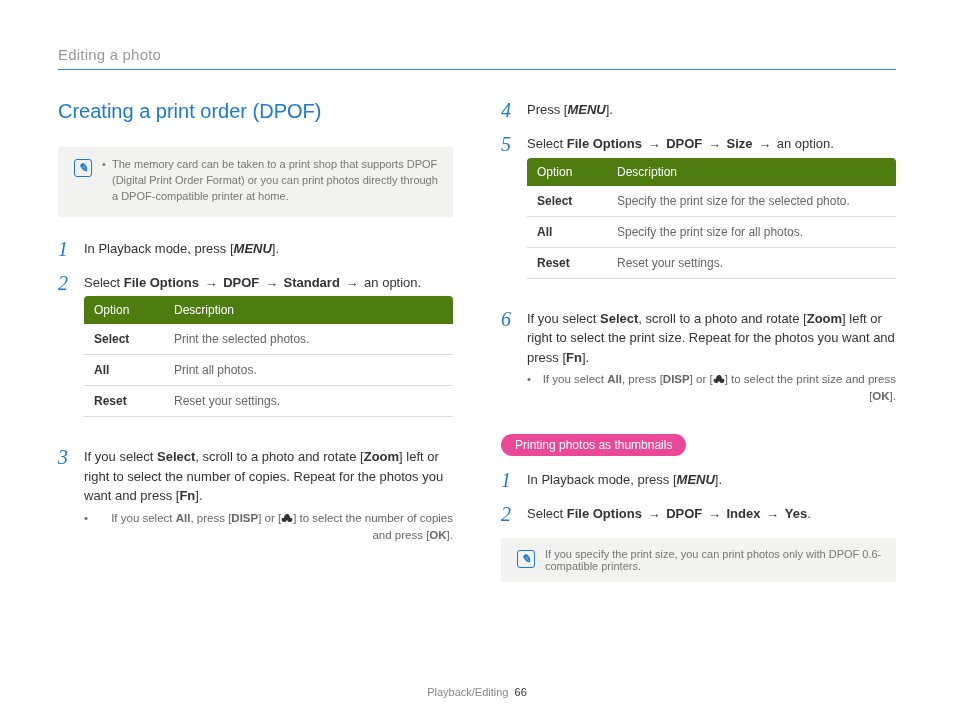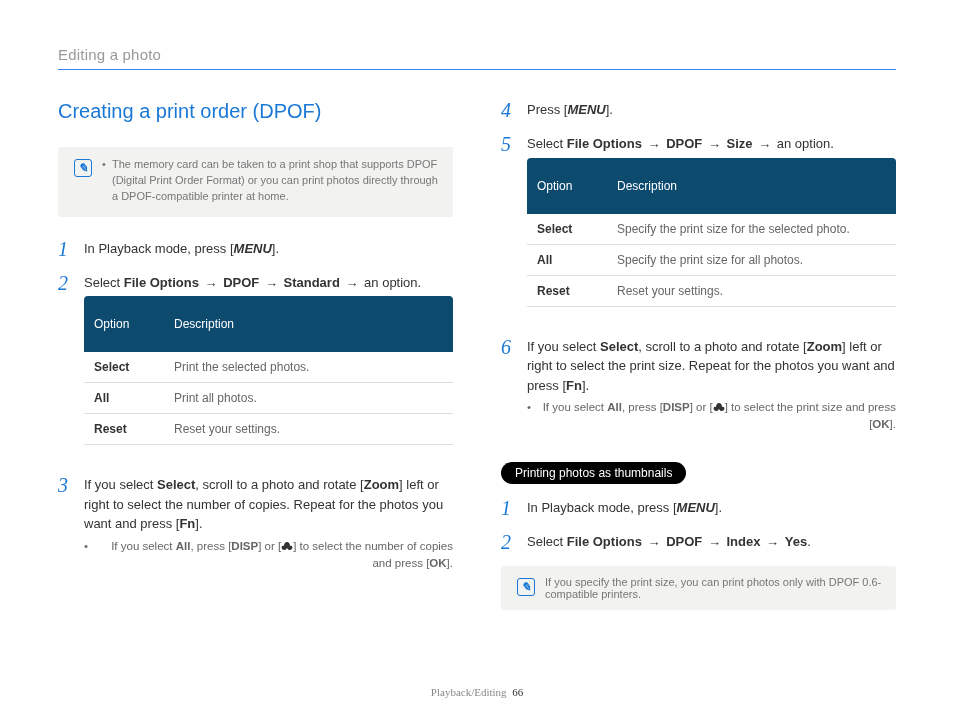--- a/index.html
+++ b/index.html
@@ -94,25 +94,25 @@
   }
   .arrow { padding: 0 2px; }
   .opt-table {
     width: 100%;
     border-collapse: collapse;
     font-size: 12px;
     margin-top: 4px;
     margin-bottom: 16px;
   }
   .opt-table th {
-    background: #0c4a6e;
+    background: #4d7c0f;
     color: #fff;
     text-align: left;
     font-weight: 400;
-    padding: 19px 10px;
+    padding: 5px 10px;
     font-size: 12px;
   }
   .opt-table th:first-child { width: 80px; border-top-left-radius: 4px; }
   .opt-table th:last-child { border-top-right-radius: 4px; }
   .opt-table td {
     padding: 6px 10px;
     border-bottom: 1px solid #ddd;
     color: #666;
   }
   .opt-table td:first-child { font-weight: bold; color: #333; }
@@ -128,35 +128,34 @@
     line-height: 1.5;
     text-align: right;
   }
   .sub-bullet li::before {
     content: "•";
     position: absolute;
     left: 0;
   }
   .pill {
     display: inline-block;
-    background: #000000;
+    background: #ec4899;
     color: #fff;
     font-size: 12px;
     padding: 4px 14px;
     border-radius: 12px;
     margin: 14px 0 14px 0;
   }
   .footer {
     position: absolute;
     bottom: 22px;
     left: 0; right: 0;
     text-align: center;
     font-size: 11px;
     color: #888;
-    font-family: Liberation Serif, serif;
   }
   .footer .pg { color: #333; }
   .mini-icon {
     display: inline-block;
     vertical-align: middle;
   }
 </style>
 </head>
 <body>
 

